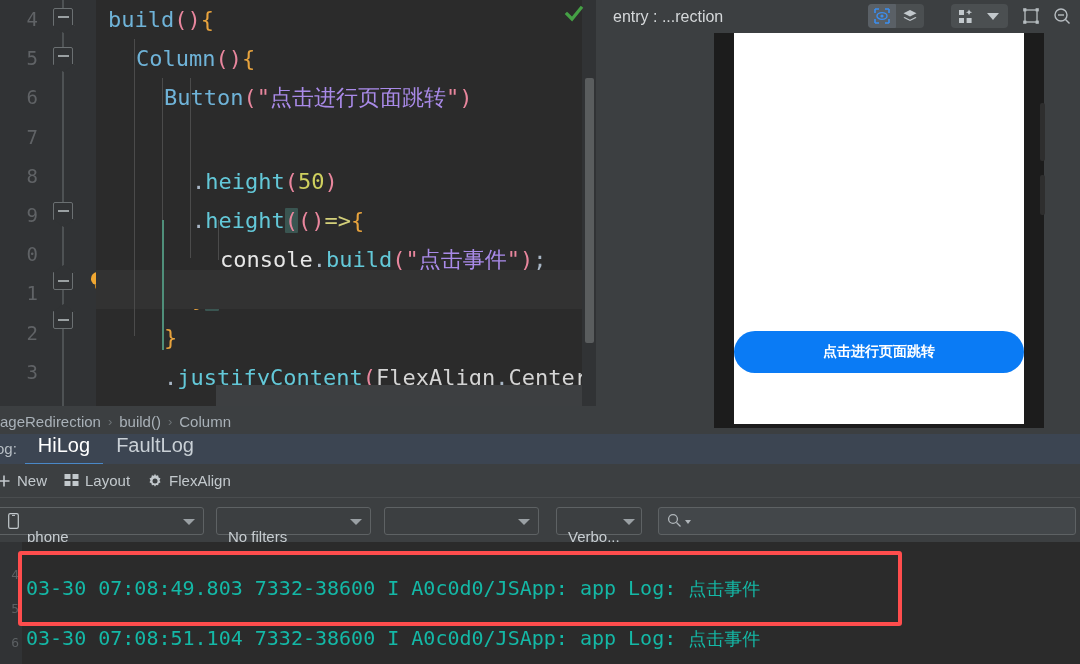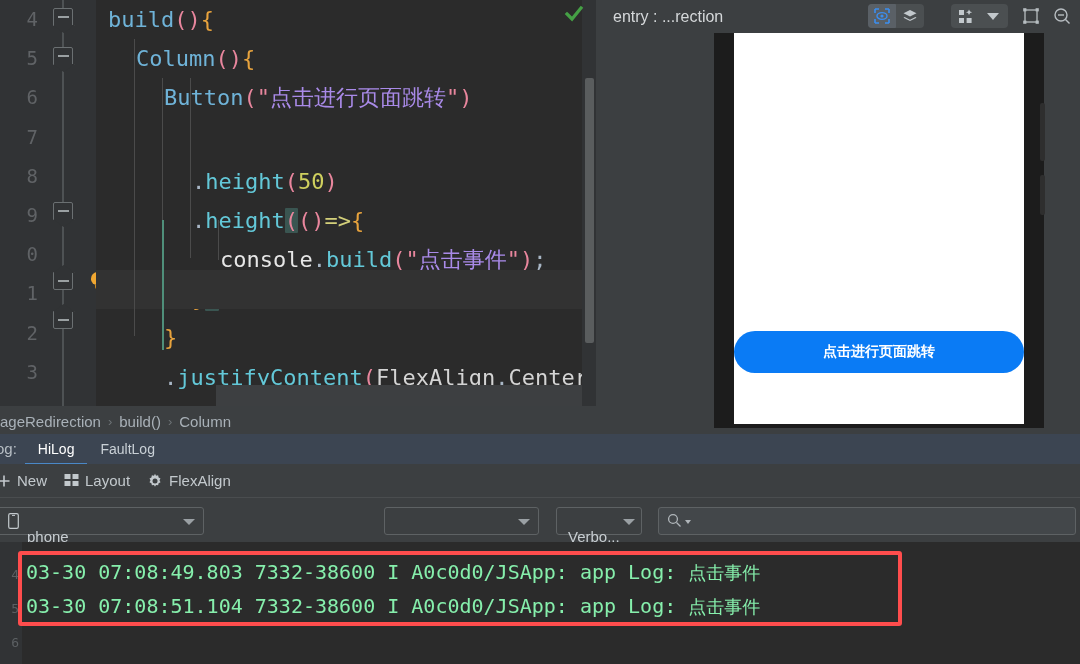--- a/index.html
+++ b/index.html
@@ -157,21 +157,21 @@
   }
 
   
   .logpanel { position:absolute; left:0; top:432px; width:1080px; height:232px; background:#3c3f41; }
   .log-tabs {
     position:absolute; left:0; top:2px; width:1080px; height:30px;
     background:#3c4552; display:flex; align-items:flex-end; gap:0;
   }
   .log-tabs .pretab { color:#b7bec4; font-size:15px; padding:0 8px 7px 0; margin-left:-4px;}
   .log-tab {
-    position:relative; color:#c9d0d6; font-size:14px; padding:0 13px 7px 13px;
+    position:relative; color:#c9d0d6; font-size:20px; padding:0 13px 7px 13px;
   }
   .log-tab.active { color:#ffffff; }
   .log-tab.active::after {
     content:""; position:absolute; left:0; right:0; bottom:-2px; height:3px; background:#4a88c7;
   }
   .log-toolbar {
     position:absolute; left:0; top:32px; width:1080px; height:34px;
     background:#3c3f41; display:flex; align-items:center;
     border-bottom:1px solid #4a4d4f;
   }
@@ -207,21 +207,21 @@
   }
   .log-highlight {
     position:absolute; left:18px; top:9px; width:884px; height:75px;
     border:4px solid #ff4d4d; border-radius:3px;
   }
   .log-lines {
     position:absolute; left:26px; top:13px; width:900px;
   }
   .log-line {
     height:34px; line-height:34px; white-space:pre;
-    font-family:"DejaVu Sans Mono", monospace; font-size:20px; color:#86efac;
+    font-family:"DejaVu Sans Mono", monospace; font-size:20px; color:#14b8a6;margin-top:16px;
   }
   .log-line .cn { font-family:"DejaVu Sans", sans-serif; font-size:18px; }
 </style>
 </head>
 <body>
 
 <div id="root">
 
   <div class="top-region">
 
@@ -413,20 +413,24 @@
         <span style="margin-left:10px; display:flex; align-items:center;">
           <svg width="11" height="16" viewBox="0 0 11 16">
             <rect x="0.7" y="0.7" width="9.6" height="14.6" rx="1.6" stroke="#c3c9cd" stroke-width="1.2" fill="none"></rect>
             <path d="M4 2.4h3" stroke="#c3c9cd" stroke-width="1"></path>
           </svg>
         </span>
         <span class="label" style="padding-left:8px;">phone</span>
         <span class="caret"></span>
       </div>
 
+      <div class="combo" style="position:absolute; left:216px; width:155px;">
+        <span class="label">No filters</span>
+        <span class="caret"></span>
+      </div>
 
       <div class="combo" style="position:absolute; left:384px; width:155px;">
         <span class="label"></span>
         <span class="caret"></span>
       </div>
 
       <div class="combo" style="position:absolute; left:556px; width:86px;">
         <span class="label">Verbo...</span>
         <span class="caret" style="right:6px;"></span>
       </div>

